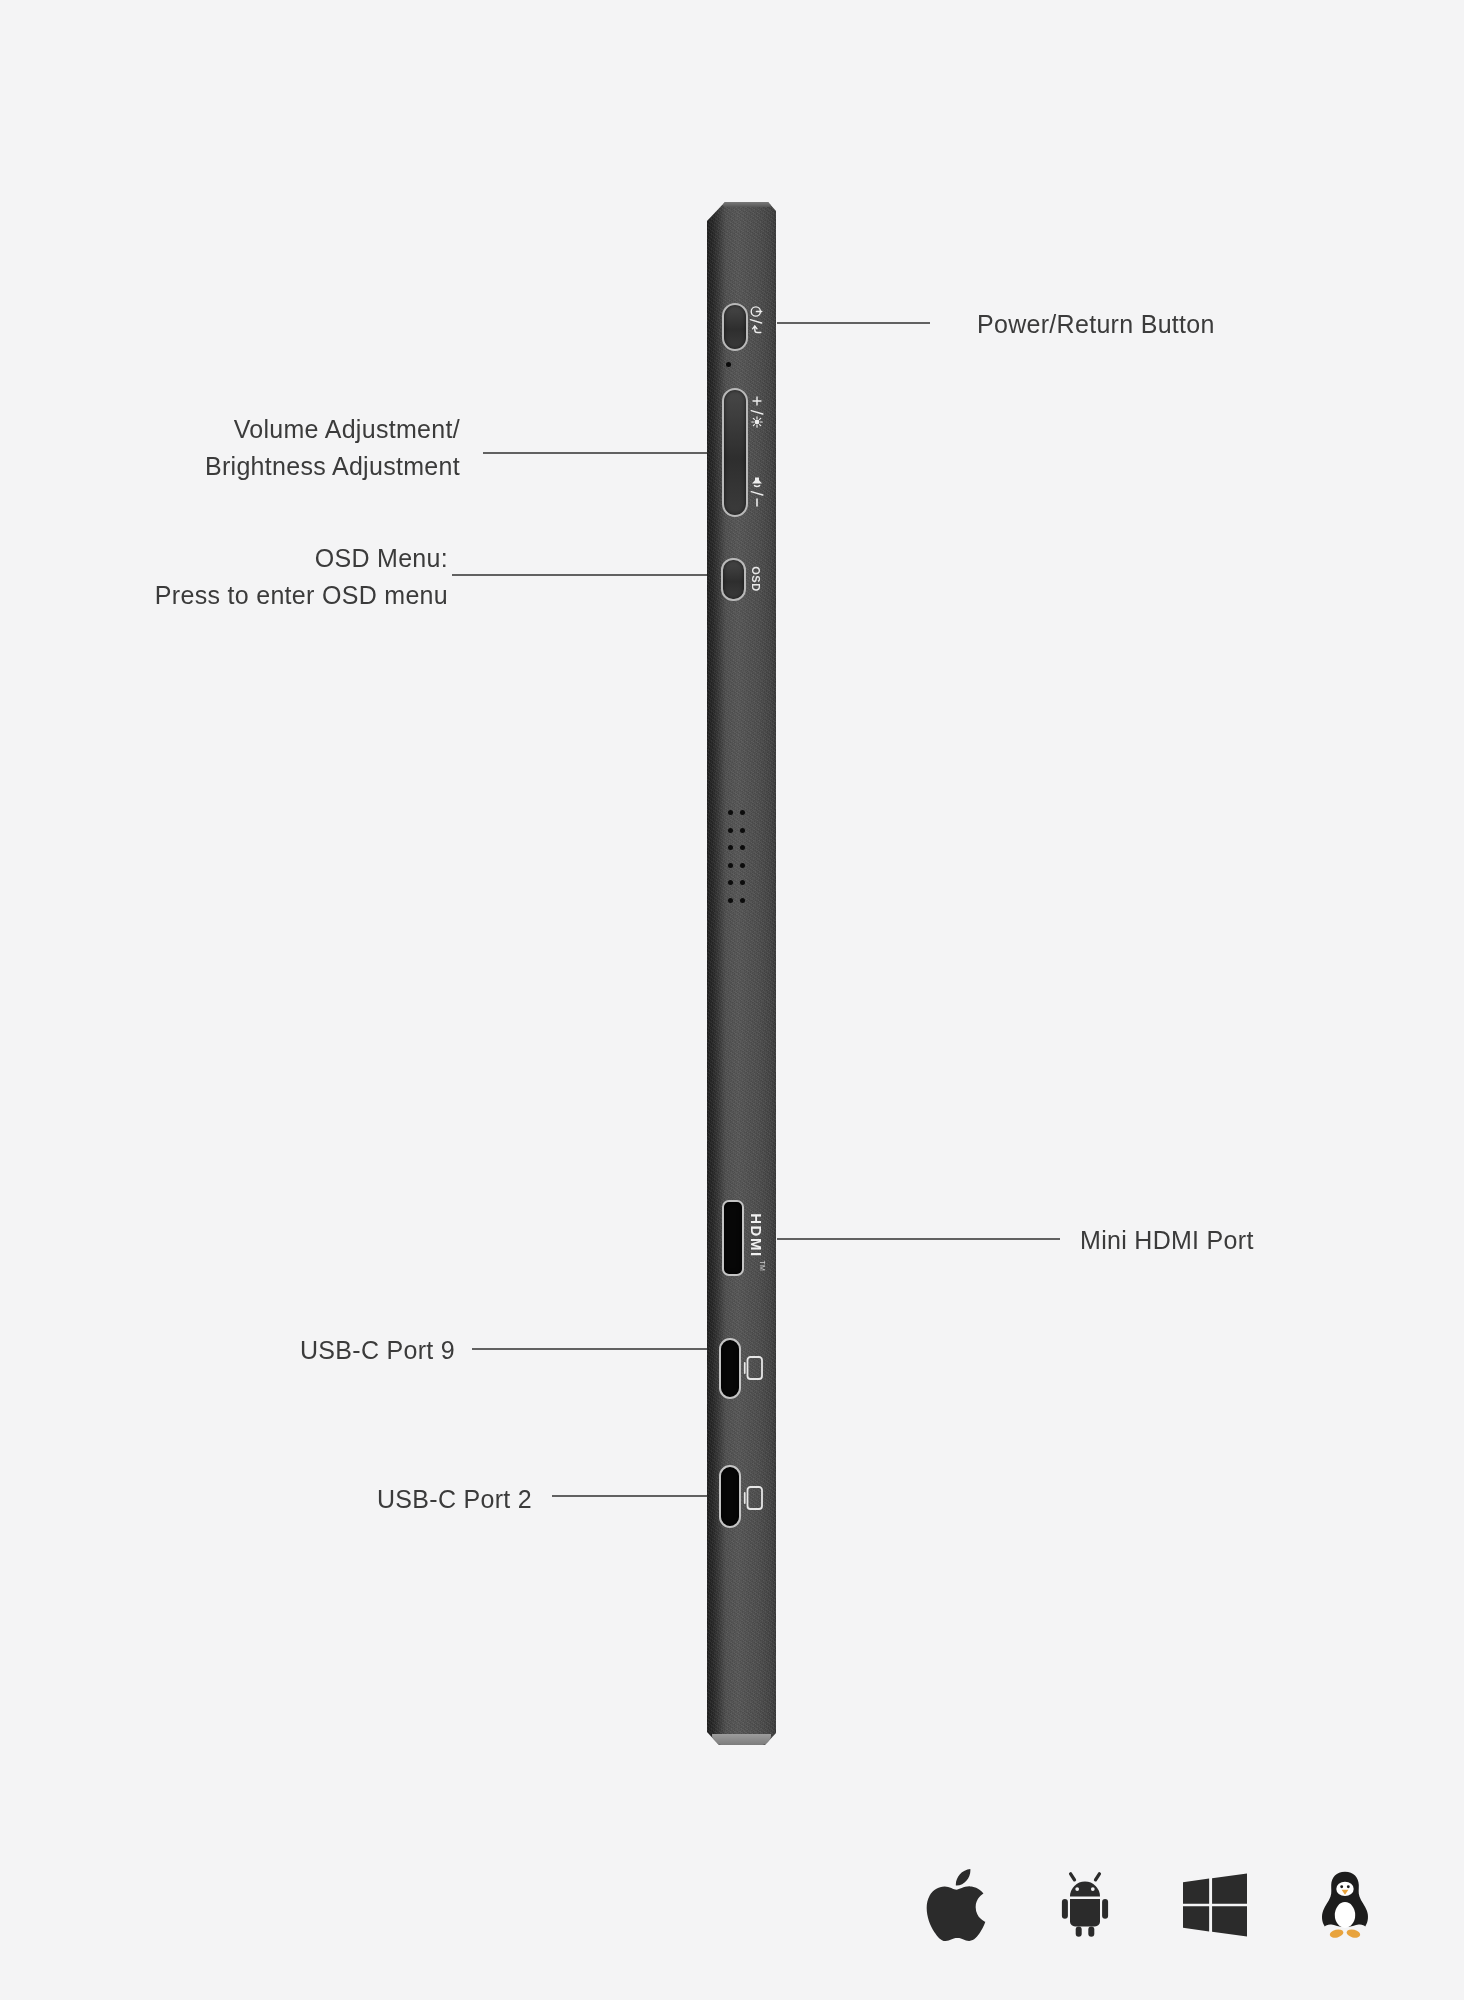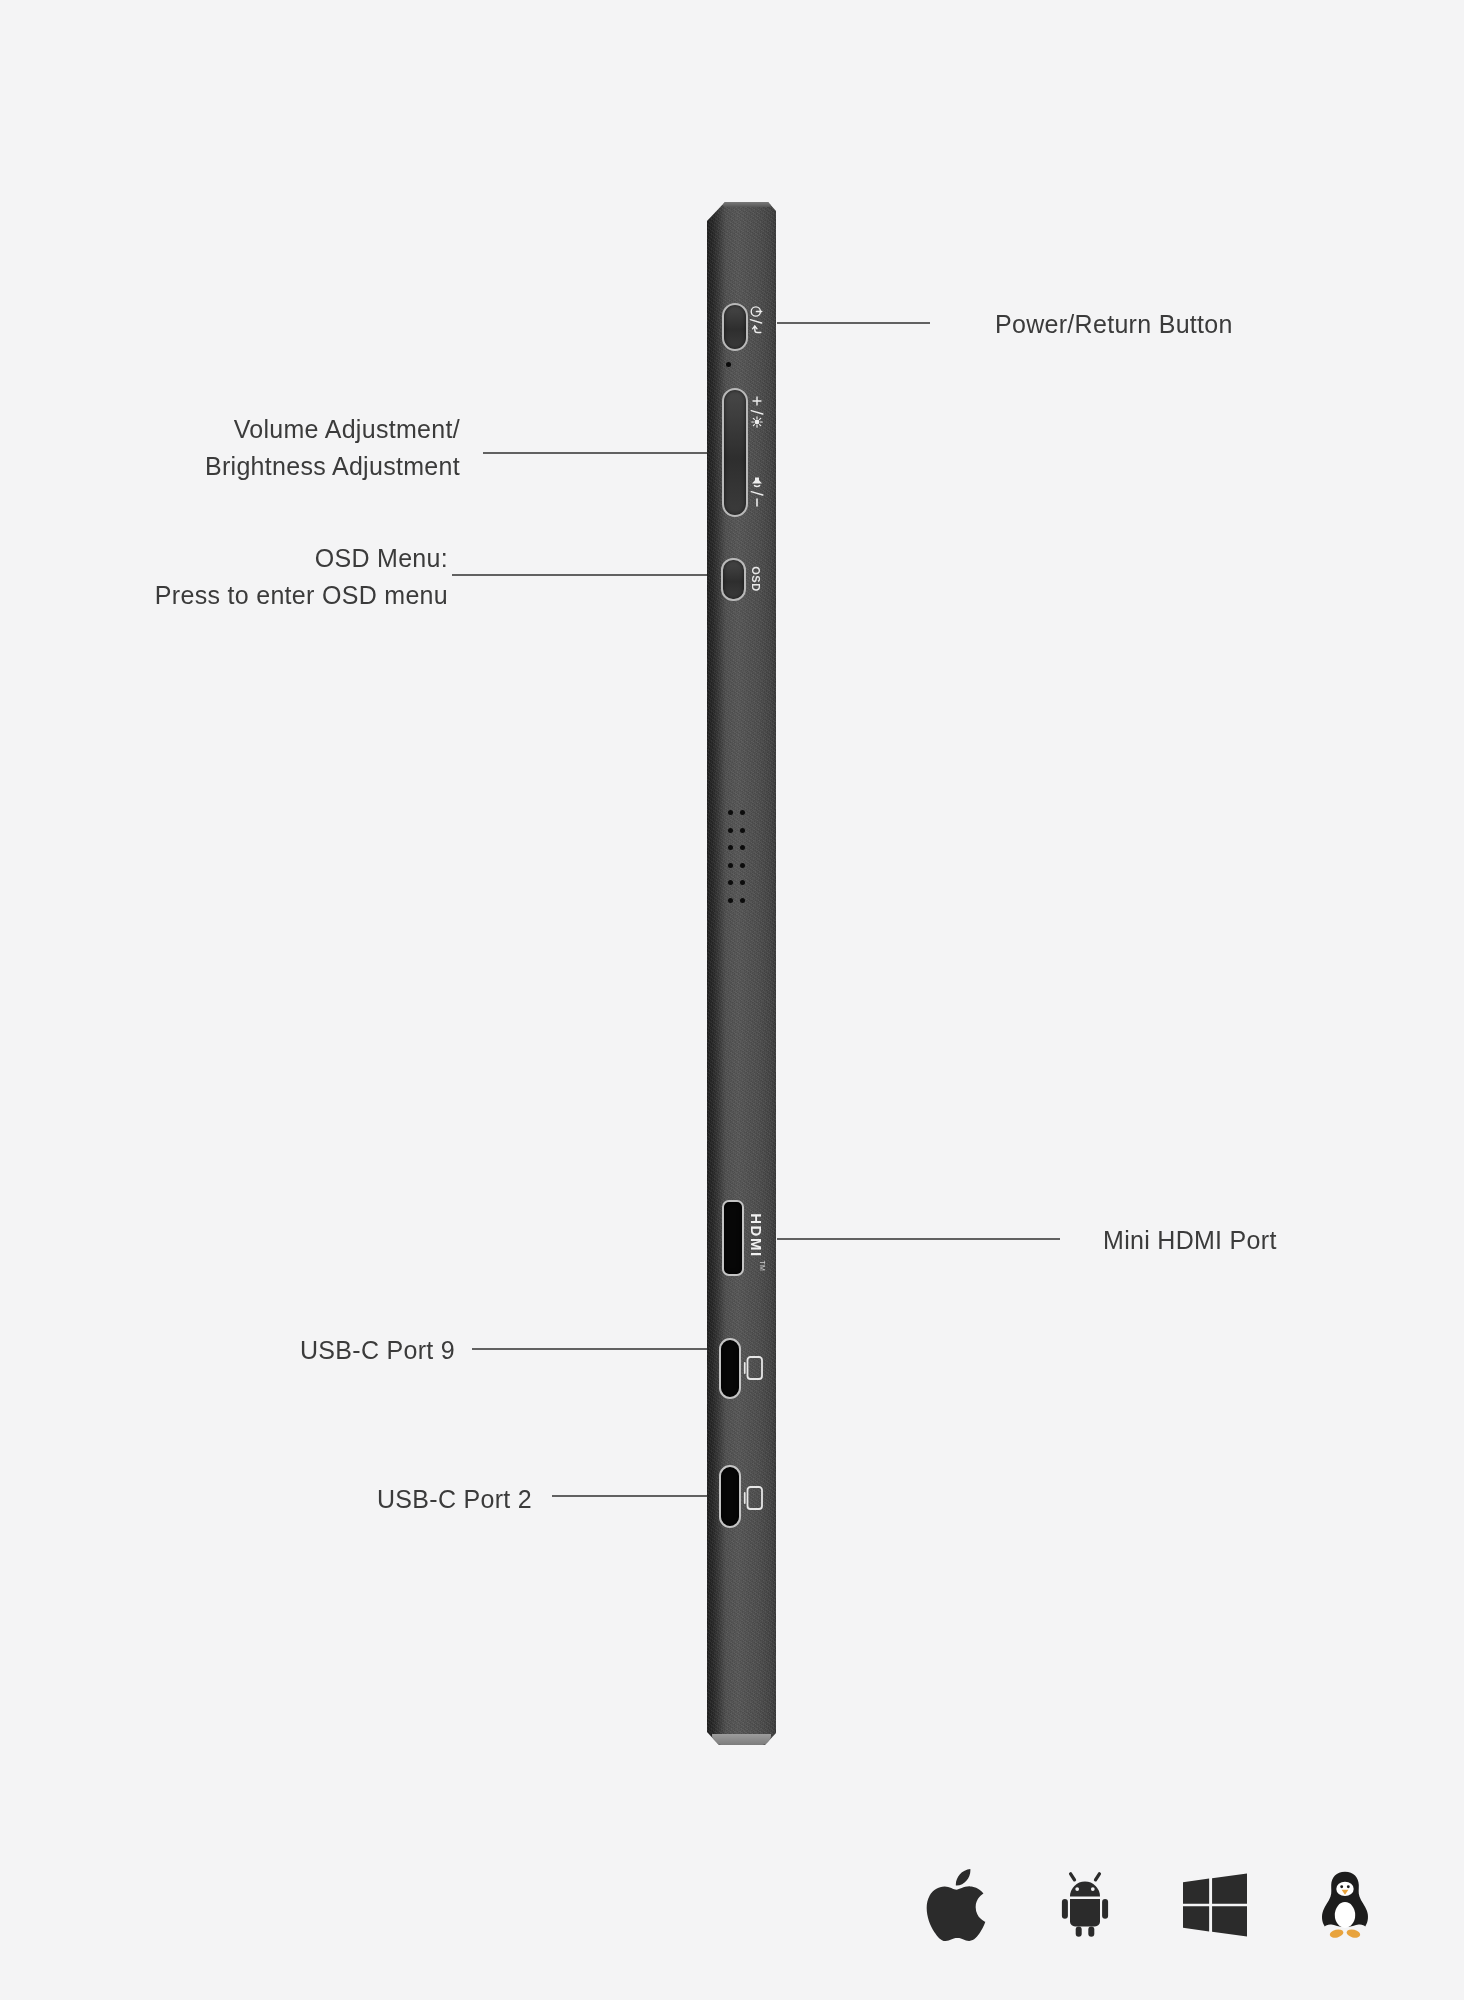--- a/index.html
+++ b/index.html
@@ -72,24 +72,24 @@
   .cl-power{left:777px;top:322px;width:153px;}
   .cl-volume{left:483px;top:452px;width:224px;}
   .cl-osd{left:452px;top:574px;width:255px;}
   .cl-hdmi{left:777px;top:1238px;width:283px;}
   .cl-usbc1{left:472px;top:1348px;width:235px;}
   .cl-usbc2{left:552px;top:1495px;width:155px;}
 
   
   .lbl{position:absolute;font-size:25px;color:#3b3b3b;letter-spacing:.3px;white-space:nowrap;}
   .lbl.two{line-height:37px;text-align:right;}
-  .lbl-power{left:977px;top:310px;margin-left:18px;}
+  .lbl-power{left:977px;top:310px;}
   .lbl-volume{right:1004px;top:411px;}
   .lbl-osd{right:1016px;top:540px;}
-  .lbl-hdmi{left:1103px;top:1226px;}
+  .lbl-hdmi{left:1080px;top:1226px;}
   .lbl-usbc1{left:300px;top:1336px;}
   .lbl-usbc2{left:377px;top:1485px;text-align:center;}
 
   
   .os{position:absolute;width:72px;height:72px;display:flex;align-items:center;justify-content:center;}
   .os svg{width:100%;height:100%;}
   .os-apple{left:920px;top:1869px;}
   .os-android{left:1049px;top:1869px;}
   .os-windows{left:1183px;top:1873px;width:64px;height:64px;}
   .os-linux{left:1309px;top:1867px;}

